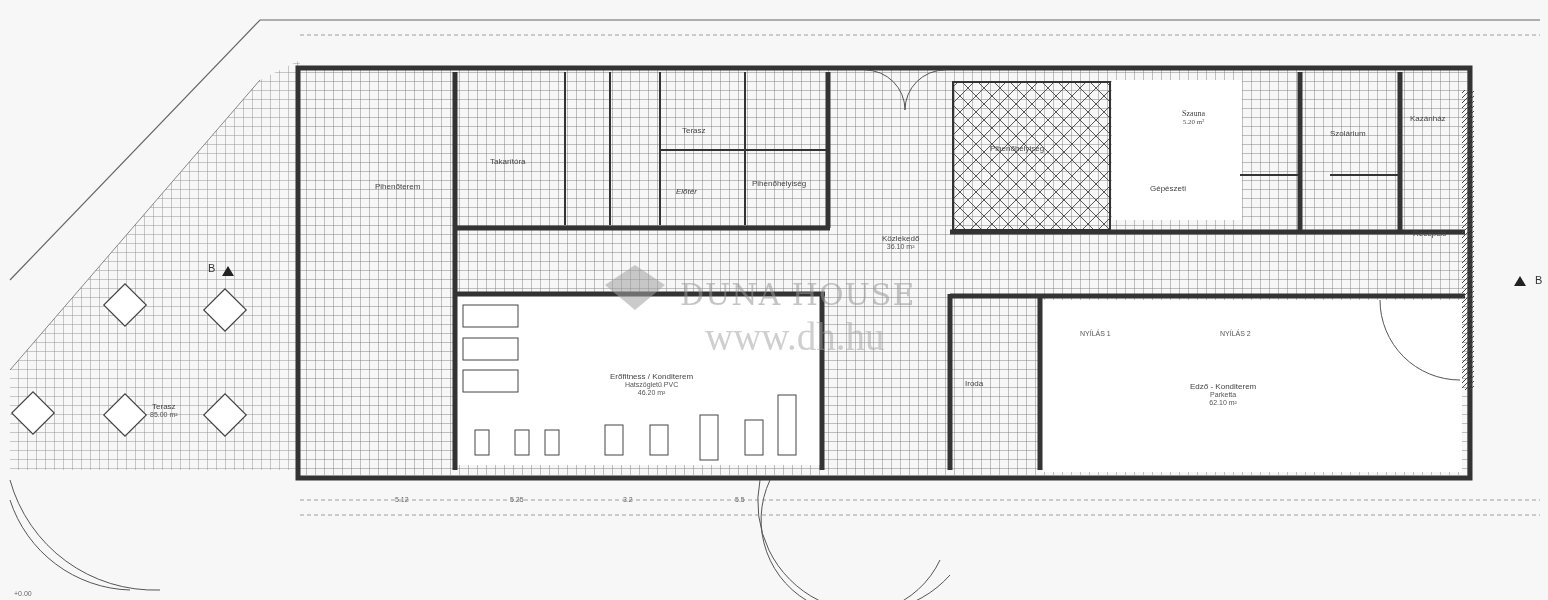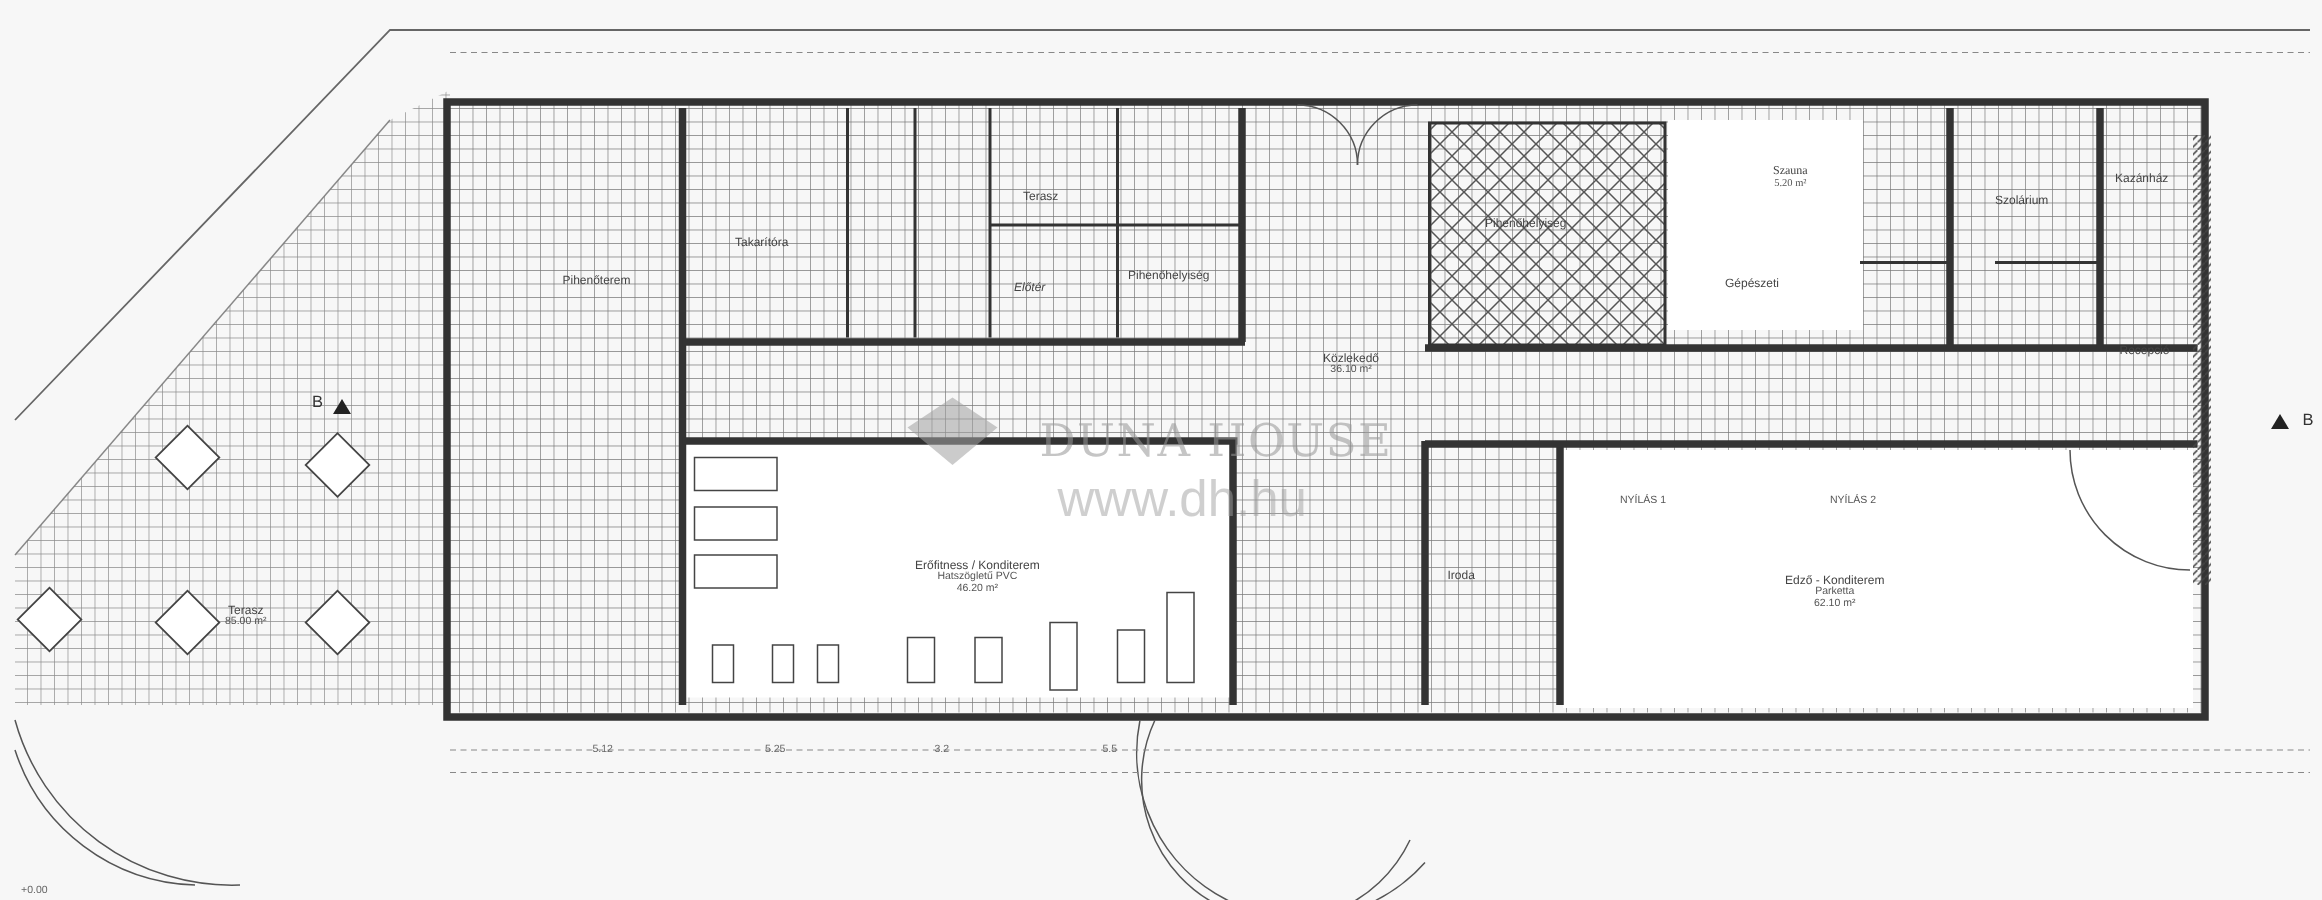--- a/index.html
+++ b/index.html
@@ -1,21 +1,21 @@
 <!DOCTYPE html>
 <html><head>
 <meta charset="utf-8">
 <style>
   html,body{margin:0;padding:0;background:#fff;}
   body{width:1548px;height:600px;overflow:hidden;position:relative;font-family:"Liberation Sans",sans-serif;}
   #plan{position:absolute;left:0;top:0;width:1548px;height:600px;background:#f7f7f7;}
   .lbl{position:absolute;font-size:7px;line-height:8px;color:#555;text-align:center;white-space:nowrap;}
   .lbl .t{display:block;font-size:8px;color:#444;}
-  .wm{position:absolute;left:680px;top:277px;font-family:"DejaVu Serif",serif;font-size:30px;letter-spacing:1px;color:rgba(150,150,150,0.55);margin-left:13px;}
-  .wm2{position:absolute;left:705px;top:314px;font-family:Liberation Sans, sans-serif;font-size:34px;color:rgba(160,160,160,0.5);}
+  .wm{position:absolute;left:680px;top:277px;font-family:"DejaVu Serif",serif;font-size:30px;letter-spacing:1px;color:rgba(150,150,150,0.55);}
+  .wm2{position:absolute;left:705px;top:314px;font-family:Liberation Serif, serif;font-size:39px;color:rgba(160,160,160,0.5);}
   .dim{position:absolute;font-size:7px;color:#666;}
   .secm{position:absolute;font-size:11px;color:#333;}
 </style>
 </head>
 <body>
 
 <div id="plan">
 <svg width="1548" height="600" viewBox="0 0 1548 600">
   <defs>
     <pattern id="grid" width="9" height="9" patternUnits="userSpaceOnUse">

